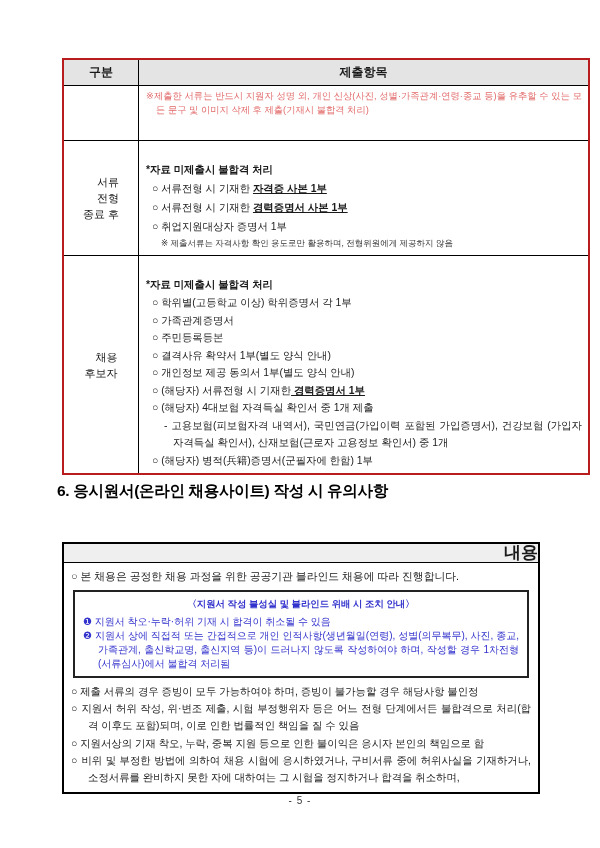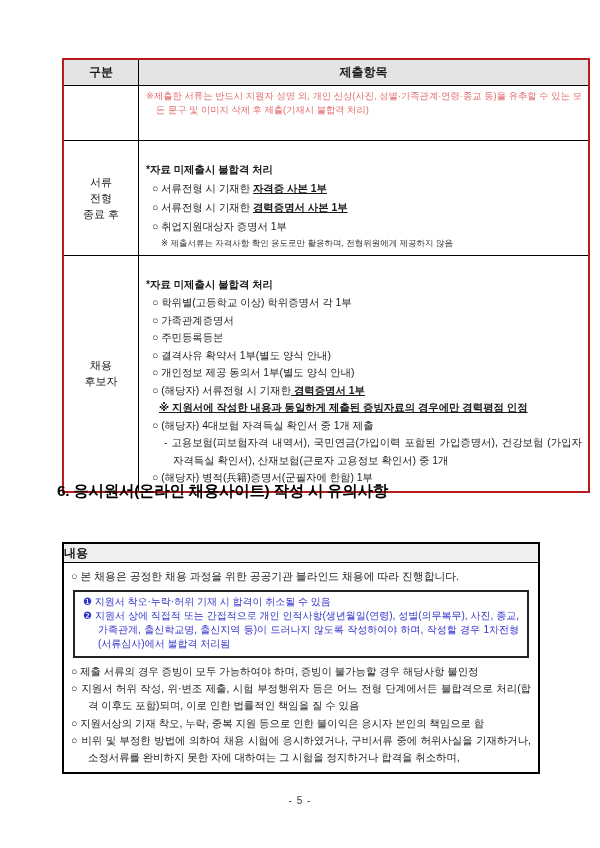--- a/index.html
+++ b/index.html
@@ -11,21 +11,21 @@
   .page{position:absolute;inset:0;overflow:hidden;}
 
   
   .t1{position:absolute;left:62px;top:58px;width:528px;border:2px solid #b91c1c;box-sizing:border-box;background:#fff;}
   .t1 .hdr{display:flex;background:#e4e4e4;border-bottom:1px solid #000;font-weight:bold;font-size:12px;}
   .t1 .hdr .c1{width:74px;flex:none;border-right:1px solid #000;text-align:center;line-height:25px;}
   .t1 .hdr .c2{flex:1;text-align:center;line-height:25px;}
   .t1 .row{display:flex;border-bottom:1px solid #000;}
   .t1 .row:last-child{border-bottom:none;}
   .t1 .lab{width:74px;flex:none;border-right:1px solid #000;display:flex;align-items:center;justify-content:center;
-           text-align:center;font-size:11px;line-height:16px;white-space:pre-line;}
+           text-align:right;font-size:11px;line-height:16px;white-space:pre-line;}
   .t1 .cnt{flex:1;padding:19px 6px 4px 7px;box-sizing:border-box;min-width:0;}
 
   
   .ln{font-size:10.4px;line-height:18px;text-align:justify;}
   .ln.h{font-weight:bold;line-height:19px;}
   .ln.it{padding-left:18px;text-indent:-12px;line-height:19px;}
   .ln.it2{padding-left:18px;text-indent:-12px;line-height:17.5px;}
   .ln.nt{font-size:8.5px;color:#333;padding-left:15px;line-height:15px;}
   .ln.red{color:#e26a6a;font-size:9.3px;line-height:13.8px;padding-left:10px;text-indent:-10px;}
   .ln.nb{font-weight:bold;text-decoration:underline;padding-left:13px;line-height:17.5px;text-align:left;}
@@ -33,21 +33,21 @@
   .ln.blue{color:#3232cd;font-size:10px;line-height:14px;padding-left:15px;text-indent:-15px;}
   .ln.bt{padding-left:17px;text-indent:-17px;line-height:17.2px;}
   span.bu{font-weight:bold;text-decoration:underline;}
 
   
   .sec-h{position:absolute;left:57px;top:481px;width:486px;font-size:15.5px;font-weight:900;
          letter-spacing:-0.3px;color:#000;}
 
   
   .t2{position:absolute;left:62px;top:542px;width:478px;border:2px solid #000;box-sizing:border-box;background:#fff;}
-  .t2 .hdr{background:#efefef;border-bottom:1px solid #000;font-weight:bold;font-size:12px;text-align:left;line-height:18px;}
+  .t2 .hdr{background:#efefef;border-bottom:1px solid #000;font-weight:bold;font-size:17px;text-align:right;line-height:18px;}
   .t2 .body{padding:3px 7px 6px 7px;}
   .ln.intro{font-weight:normal;font-size:10.8px;line-height:21px;text-align:justify;}
   .nbox{border:2px solid #222;margin:3px 2px 5px 2px;padding:3px 8px 5px 8px;}
   .nbox .ttl{color:#3232cd;font-weight:bold;font-size:9.4px;text-align:center;line-height:18px;margin-bottom:2px;}
 
   
   .pgnum{position:absolute;left:0;top:795px;width:600px;text-align:center;font-size:10px;color:#333;letter-spacing:1px;}
 </style>
 </head>
 <body>
@@ -81,37 +81,37 @@
       <div class="lab">채용
 후보자</div>
       <div class="cnt">
           <div class="ln h"><span>*자료 미제출시 불합격 처리</span></div>
           <div class="ln it2"><span>○ 학위별(고등학교 이상) 학위증명서 각 1부</span></div>
           <div class="ln it2"><span>○ 가족관계증명서</span></div>
           <div class="ln it2"><span>○ 주민등록등본</span></div>
           <div class="ln it2"><span>○ 결격사유 확약서 1부(별도 양식 안내)</span></div>
           <div class="ln it2"><span>○ 개인정보 제공 동의서 1부(별도 양식 안내)</span></div>
           <div class="ln it2"><span>○ (해당자) 서류전형 시 기재한</span><span class="bu"> 경력증명서 1부</span></div>
-          <div class="ln nb"><span>※ 지원서에 작성한 내용과 동일하게 제출된 증빙자료의 경우에만 경력평점 인정</span></div>
           <div class="ln it2"><span>○ (해당자) 4대보험 자격득실 확인서 중 1개 제출</span></div>
           <div class="ln sub"><span>- 고용보험(피보험자격 내역서), 국민연금(가입이력 포함된 가입증명서), 건강보험 (가입자 자격득실 확인서), 산재보험(근로자 고용정보 확인서) 중 1개</span></div>
           <div class="ln it2"><span>○ (해당자) 병적(兵籍)증명서(군필자에 한함) 1부</span></div>
         </div>
     </div>
   </div>
 
   <div class="sec-h">6. 응시원서(온라인 채용사이트) 작성 시 유의사항</div>
 
   <div class="t2">
     <div class="hdr">내용</div>
     <div class="body">
       <div>
           <div class="ln intro"><span>○ 본 채용은 공정한 채용 과정을 위한 공공기관 블라인드 채용에 따라 진행합니다.</span></div>
         </div>
       <div class="nbox">
+        <div class="ttl">〈지원서 작성 불성실 및 블라인드 위배 시 조치 안내〉</div>
         <div>
             <div class="ln blue"><span>❶ 지원서 착오·누락·허위 기재 시 합격이 취소될 수 있음</span></div>
             <div class="ln blue"><span>❷ 지원서 상에 직접적 또는 간접적으로 개인 인적사항(생년월일(연령), 성별(의무복무), 사진, 종교, 가족관계, 출신학교명, 출신지역 등)이 드러나지 않도록 작성하여야 하며, 작성할 경우 1차전형(서류심사)에서 불합격 처리됨</span></div>
           </div>
       </div>
       <div>
           <div class="ln bt"><span>○ 제출 서류의 경우 증빙이 모두 가능하여야 하며, 증빙이 불가능할 경우 해당사항 불인정</span></div>
           <div class="ln bt"><span>○ 지원서 허위 작성, 위·변조 제출, 시험 부정행위자 등은 어느 전형 단계에서든 불합격으로 처리(합격 이후도 포함)되며, 이로 인한 법률적인 책임을 질 수 있음</span></div>
           <div class="ln bt"><span>○ 지원서상의 기재 착오, 누락, 중복 지원 등으로 인한 불이익은 응시자 본인의 책임으로 함</span></div>
           <div class="ln bt"><span>○ 비위 및 부정한 방법에 의하여 채용 시험에 응시하였거나, 구비서류 중에 허위사실을 기재하거나, 소정서류를 완비하지 못한 자에 대하여는 그 시험을 정지하거나 합격을 취소하며,</span></div>

